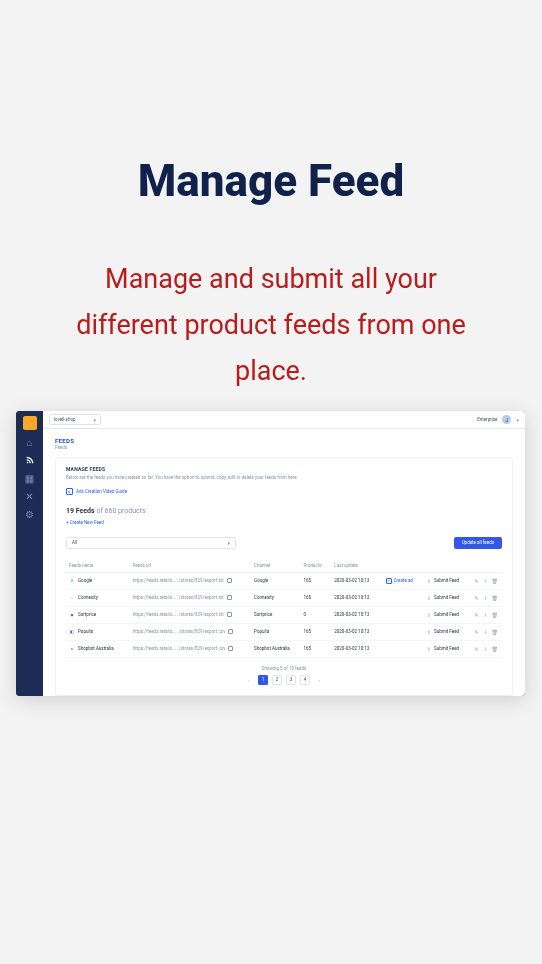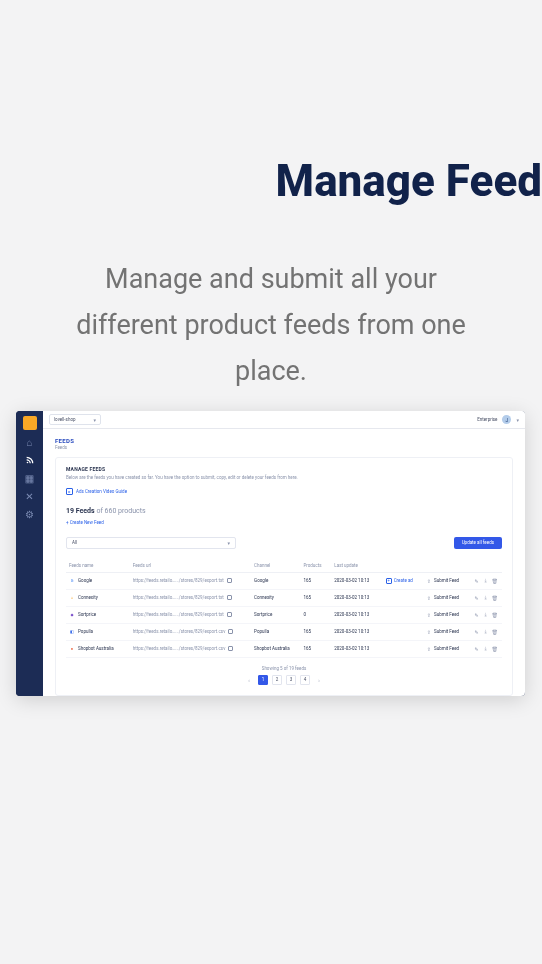--- a/index.html
+++ b/index.html
@@ -8,25 +8,25 @@
     background: #f3f3f4;
     width: 542px;
     height: 964px;
     overflow: hidden;
     position: relative;
   }
   .hero-title {
     color: #11224a;
     font-size: 44px;
     font-weight: 800;
-    text-align: right;
+    text-align: center;
     margin-top: 155px;
   }
   .hero-sub {
-    color: #737373;
+    color: #b91c1c;
     font-size: 27px;
     font-weight: 400;
     text-align: center;
     line-height: 1.7;
     margin: 50px 70px 0;
   }
   .app-window {
     position: absolute;
     left: 16px;
     top: 411px;

